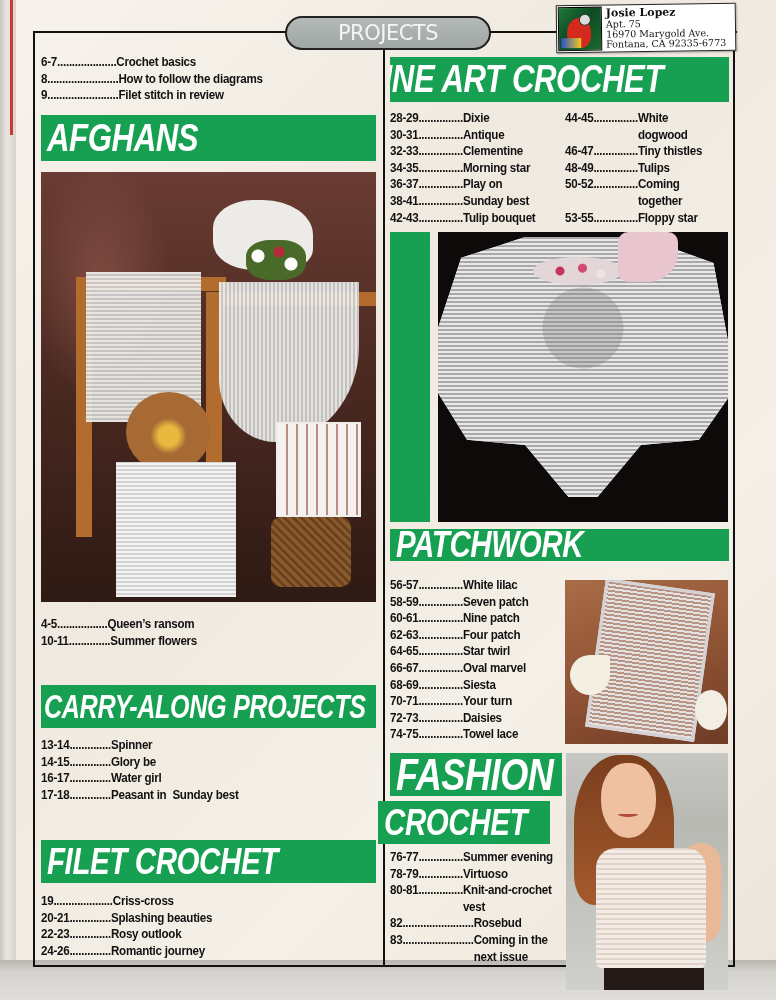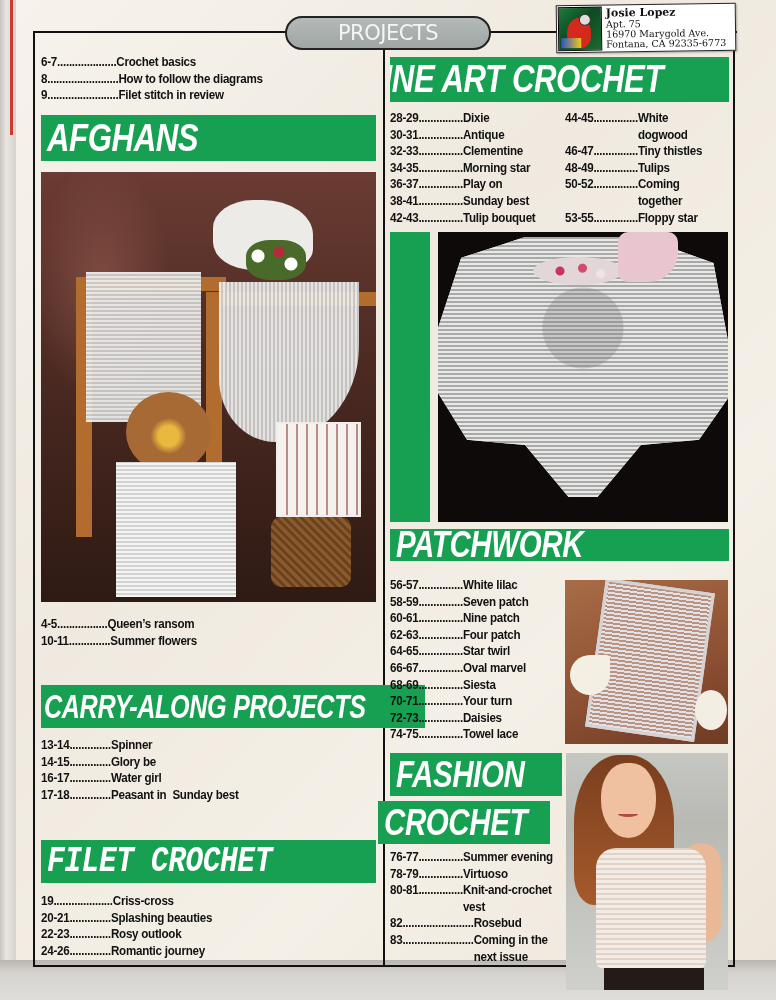--- a/index.html
+++ b/index.html
@@ -196,21 +196,21 @@
       <span class="dots">.................</span>
       <span class="title">Queen’s ransom</span>
     </div>
   <div class="toc-row">
       <span class="pg">10-11</span>
       <span class="dots">..............</span>
       <span class="title">Summer flowers</span>
     </div>
 </div>
 
-<div class="banner" style="left:41px; top:685px; width:384px; height:43px; font-size:34px; padding-left:3px;">
+<div class="banner" style="left:41px; top:685px; width:335px; height:43px; font-size:34px; padding-left:3px;">
     <span style="transform:scaleX(0.74);">CARRY-ALONG PROJECTS</span>
   </div>
 <div class="toc-list" style="left:41px; top:737px;">
   <div class="toc-row">
       <span class="pg">13-14</span>
       <span class="dots">..............</span>
       <span class="title">Spinner</span>
     </div>
   <div class="toc-row">
       <span class="pg">14-15</span>
@@ -222,21 +222,21 @@
       <span class="dots">..............</span>
       <span class="title">Water girl</span>
     </div>
   <div class="toc-row">
       <span class="pg">17-18</span>
       <span class="dots">..............</span>
       <span class="title" style="white-space:pre;">Peasant in  Sunday best</span>
     </div>
 </div>
 
-<div class="banner" style="left:41px; top:840px; width:335px; height:43px; font-size:36px;font-family:Liberation Mono, monospace;">
+<div class="banner" style="left:41px; top:840px; width:335px; height:43px; font-size:36px;">
     <span>FILET CROCHET</span>
   </div>
 <div class="toc-list" style="left:41px; top:893px;">
   <div class="toc-row">
       <span class="pg">19</span>
       <span class="dots">....................</span>
       <span class="title">Criss-cross</span>
     </div>
   <div class="toc-row">
       <span class="pg">20-21</span>
@@ -383,21 +383,21 @@
       <span class="dots">...............</span>
       <span class="title">Towel lace</span>
     </div>
 </div>
 <div class="photo photo-patchwork">
   <div class="runner"></div>
     <div class="lily"></div>
     <div class="lily2"></div>
 </div>
 
-<div class="banner" style="left:390px; top:753px; width:172px; height:43px; font-size:36px;">
+<div class="banner" style="left:390px; top:753px; width:172px; height:43px; font-size:44px;">
     <span>FASHION</span>
   </div>
 <div class="banner" style="left:378px; top:801px; width:172px; height:43px; font-size:36px;">
     <span>CROCHET</span>
   </div>
 <div class="toc-list" style="left:390px; top:849px;">
   <div class="toc-row">
       <span class="pg">76-77</span>
       <span class="dots">...............</span>
       <span class="title">Summer evening</span>

